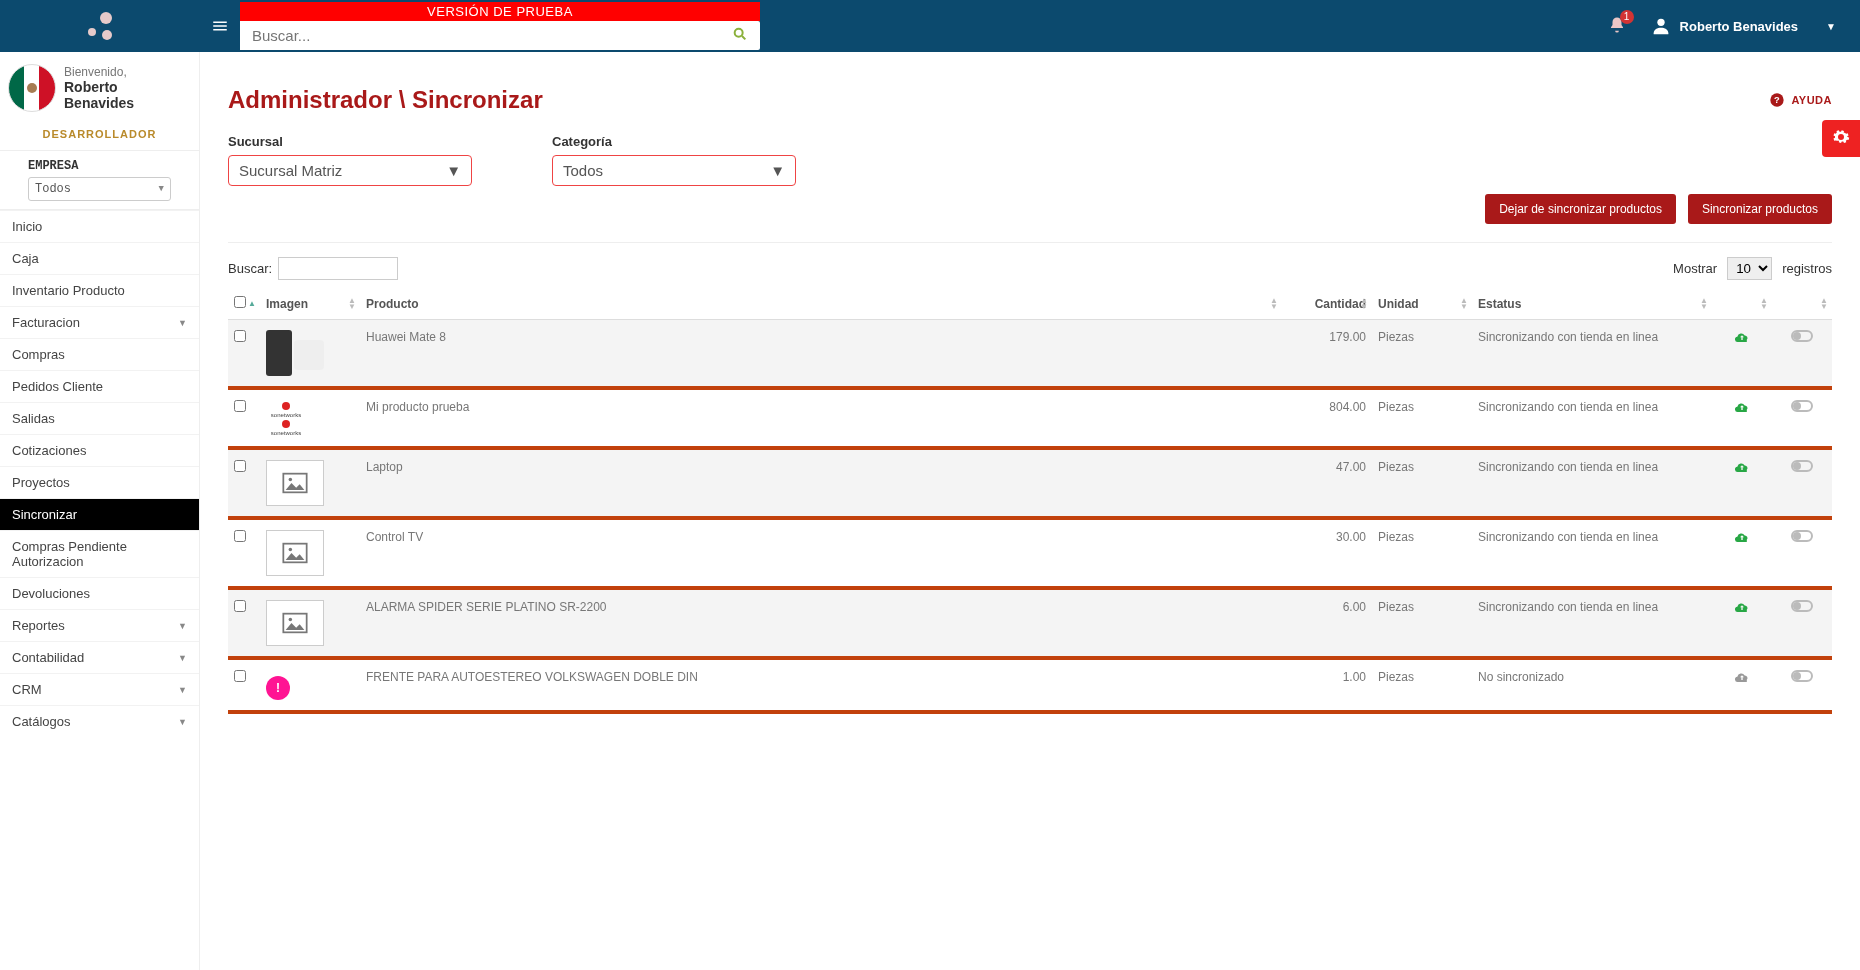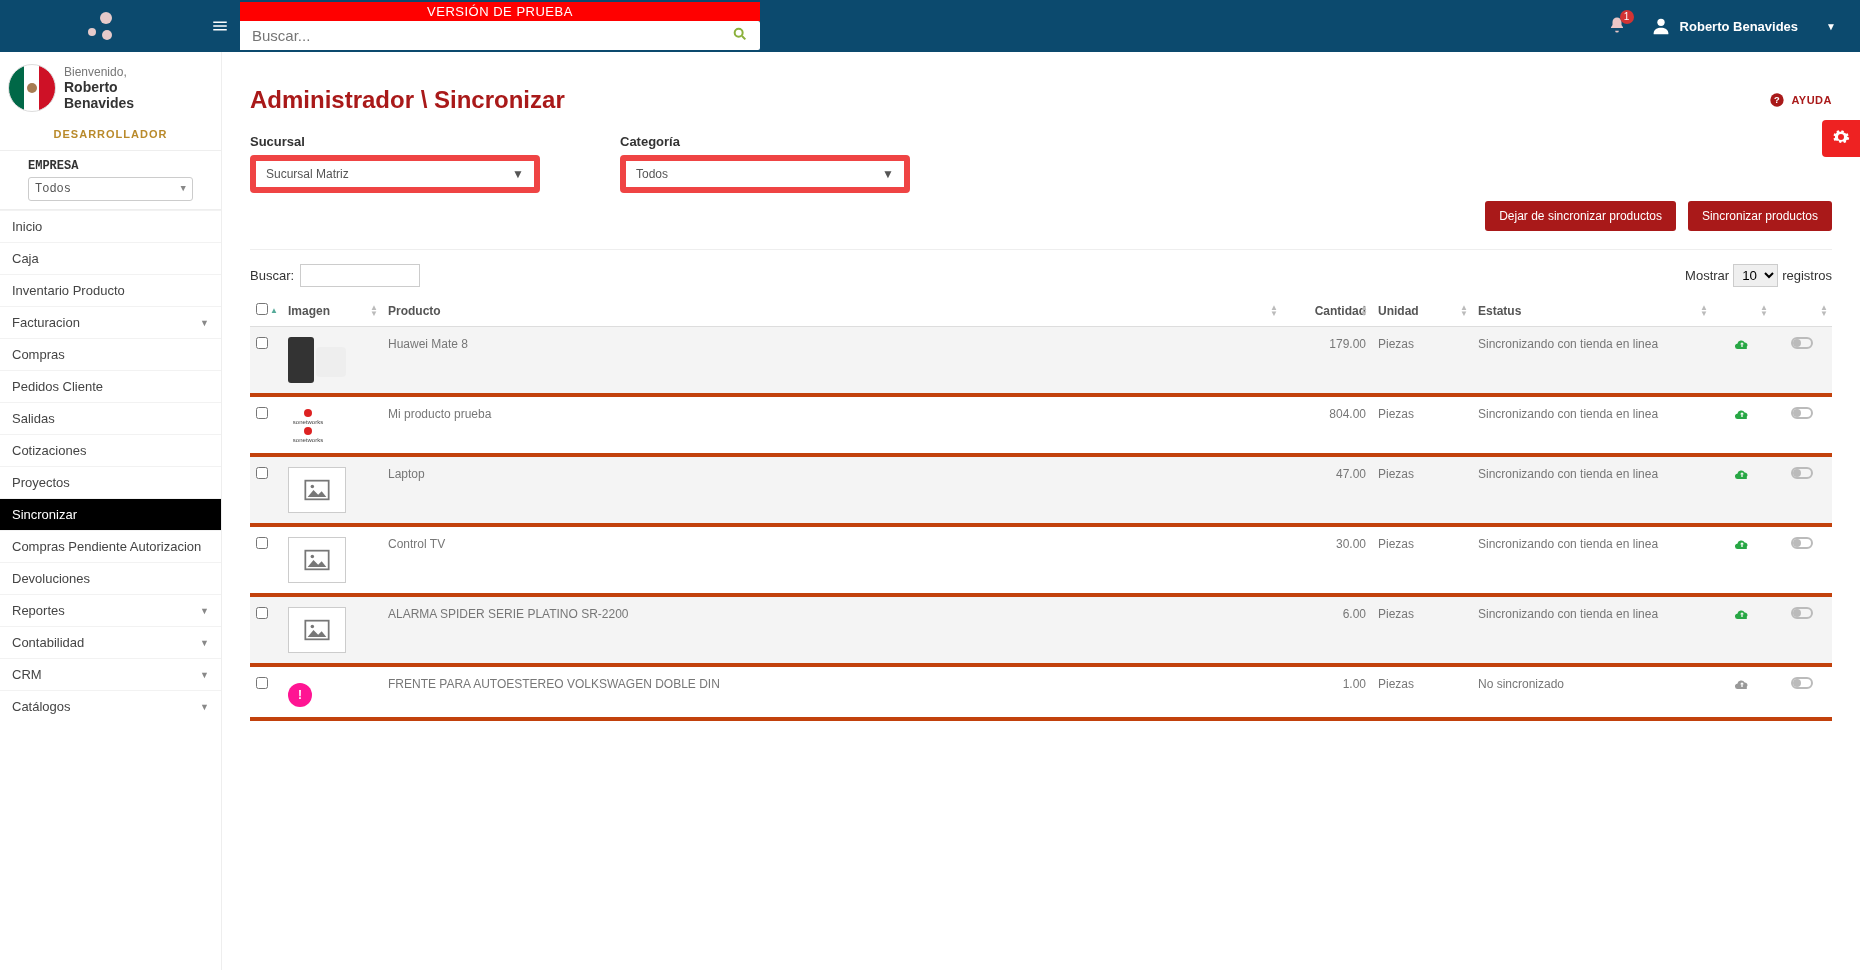--- a/index.html
+++ b/index.html
@@ -23,21 +23,21 @@
   .spacer { flex: 1; }
   .tb-icons { display: flex; align-items: center; gap: 24px; padding-right: 24px; }
   .bell-wrap { position: relative; color: #eac6c6; cursor: pointer; }
   .badge { position: absolute; top: -6px; right: -8px; background: #d23434; color: #fff; font-size: 10px; border-radius: 50%; width: 14px; height: 14px; display: flex; align-items: center; justify-content: center; }
   .user-wrap { display: flex; align-items: center; gap: 8px; color: #fff; cursor: pointer; font-weight: 600; font-size: 13px; }
   .user-wrap .avatar-icon { width: 22px; height: 22px; fill: #fff; }
   .user-wrap .caret { margin-left: 20px; font-size: 10px; }
 
   
   .layout { display: flex; min-height: calc(100vh - 52px); }
-  .sidebar { width: 222px; background: #fff; border-right: 1px solid #eee; }
+  .sidebar { width: 200px; background: #fff; border-right: 1px solid #eee; }
   .profile { display: flex; padding: 12px 8px; gap: 8px; align-items: center; }
   .flag { width: 48px; height: 48px; border-radius: 50%; overflow: hidden; border: 1px solid #ddd; position: relative; background: linear-gradient(to right, #006847 0 33%, #fff 33% 66%, #ce1126 66% 100%); flex-shrink: 0; }
   .flag::after { content: ""; position: absolute; width: 10px; height: 10px; background: #a67c52; border-radius: 50%; top: 50%; left: 50%; transform: translate(-50%,-50%); }
   .profile-text { font-size: 12px; }
   .profile-text .welcome { color: #777; }
   .profile-text .name { font-weight: 700; font-size: 14px; color: #333; }
   .role { text-align: center; color: #b98a2b; font-size: 11px; font-weight: 700; letter-spacing: 1px; margin: 4px 0 10px; }
   .sidebar hr { border: none; border-top: 1px solid #eee; }
   .empresa-block { padding: 8px 28px; font-family: Liberation Mono, monospace; }
   .empresa-block .lbl { font-weight: 700; font-size: 12px; margin-bottom: 4px; }
@@ -50,29 +50,29 @@
 
   
   .main { flex: 1; padding: 34px 28px; position: relative; }
   .page-header { display: flex; justify-content: space-between; align-items: center; margin-bottom: 20px; }
   .page-title { color: #a91919; font-size: 24px; font-weight: 600; }
   .help { color: #a91919; font-size: 11px; font-weight: 700; letter-spacing: .5px; display: flex; align-items: center; gap: 6px; cursor: pointer; }
   .help svg { width: 16px; height: 16px; fill: #a91919; }
 
   .filters { display: flex; gap: 80px; margin-bottom: 8px; }
   .filter-group .flabel { font-weight: 700; font-size: 13px; margin-bottom: 6px; }
-  .big-select { width: 290px; border: 6px solid #ef4444; border-radius: 4px; padding: 6px 10px; font-size: 12px; color: #555; background: #fff; display: flex; justify-content: space-between; align-items: center; cursor: pointer; }
+  .big-select { width: 244px; border: 1px solid #ef4444; border-radius: 4px; padding: 6px 10px; font-size: 15px; color: #555; background: #fff; display: flex; justify-content: space-between; align-items: center; cursor: pointer; }
 
   .action-btns { display: flex; justify-content: flex-end; gap: 12px; margin-bottom: 18px; }
   .btn { background: #a91919; color: #fff; border: none; border-radius: 3px; padding: 8px 14px; font-size: 12px; cursor: pointer; }
 
   .table-controls { display: flex; justify-content: space-between; align-items: center; margin-bottom: 8px; }
   .search-local { display: flex; align-items: center; gap: 6px; font-size: 13px; }
   .search-local input { border: 1px solid #ccc; padding: 3px 6px; width: 120px; }
-  .show-entries { font-size: 13px; display: flex; align-items: center; gap: 4px; }
+  .show-entries { font-size: 13px; display: flex; align-items: center; gap: 10px; }
   .show-entries select { border: 1px solid #ccc; padding: 2px 4px; }
 
   table { width: 100%; border-collapse: collapse; }
   thead th { text-align: left; font-size: 12px; color: #555; font-weight: 700; padding: 8px 6px; border-bottom: 1px solid #ddd; position: relative; }
   thead th .sort { position: absolute; right: 4px; top: 50%; transform: translateY(-50%); font-size: 8px; color: #bbb; line-height: 6px; }
   thead th.check-col { width: 32px; }
   thead th.img-col { width: 100px; }
   thead th.qty-col { width: 90px; text-align: right; }
   thead th.unit-col { width: 100px; }
   thead th.status-col { width: 240px; }

